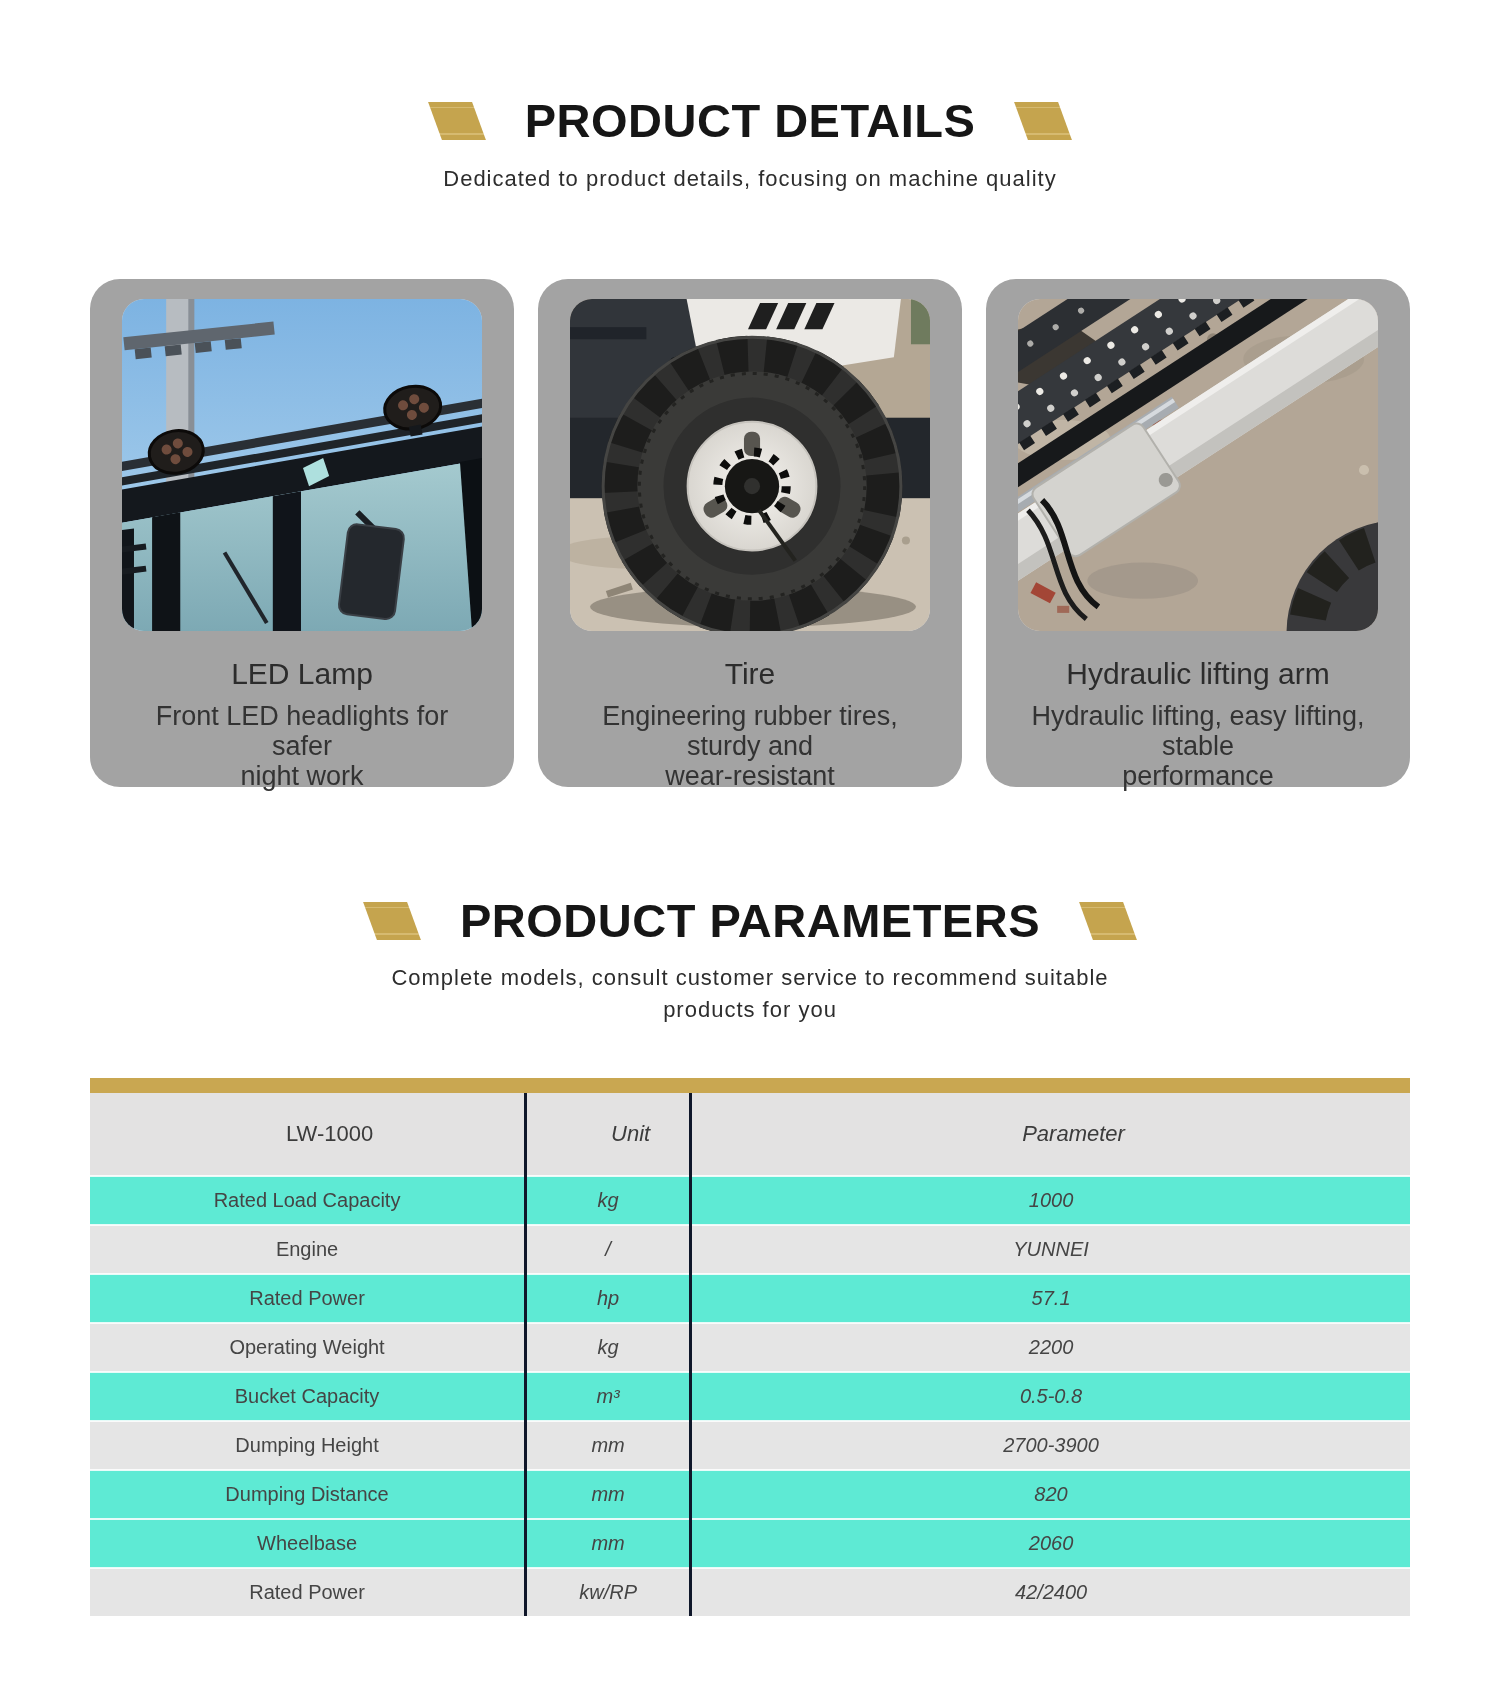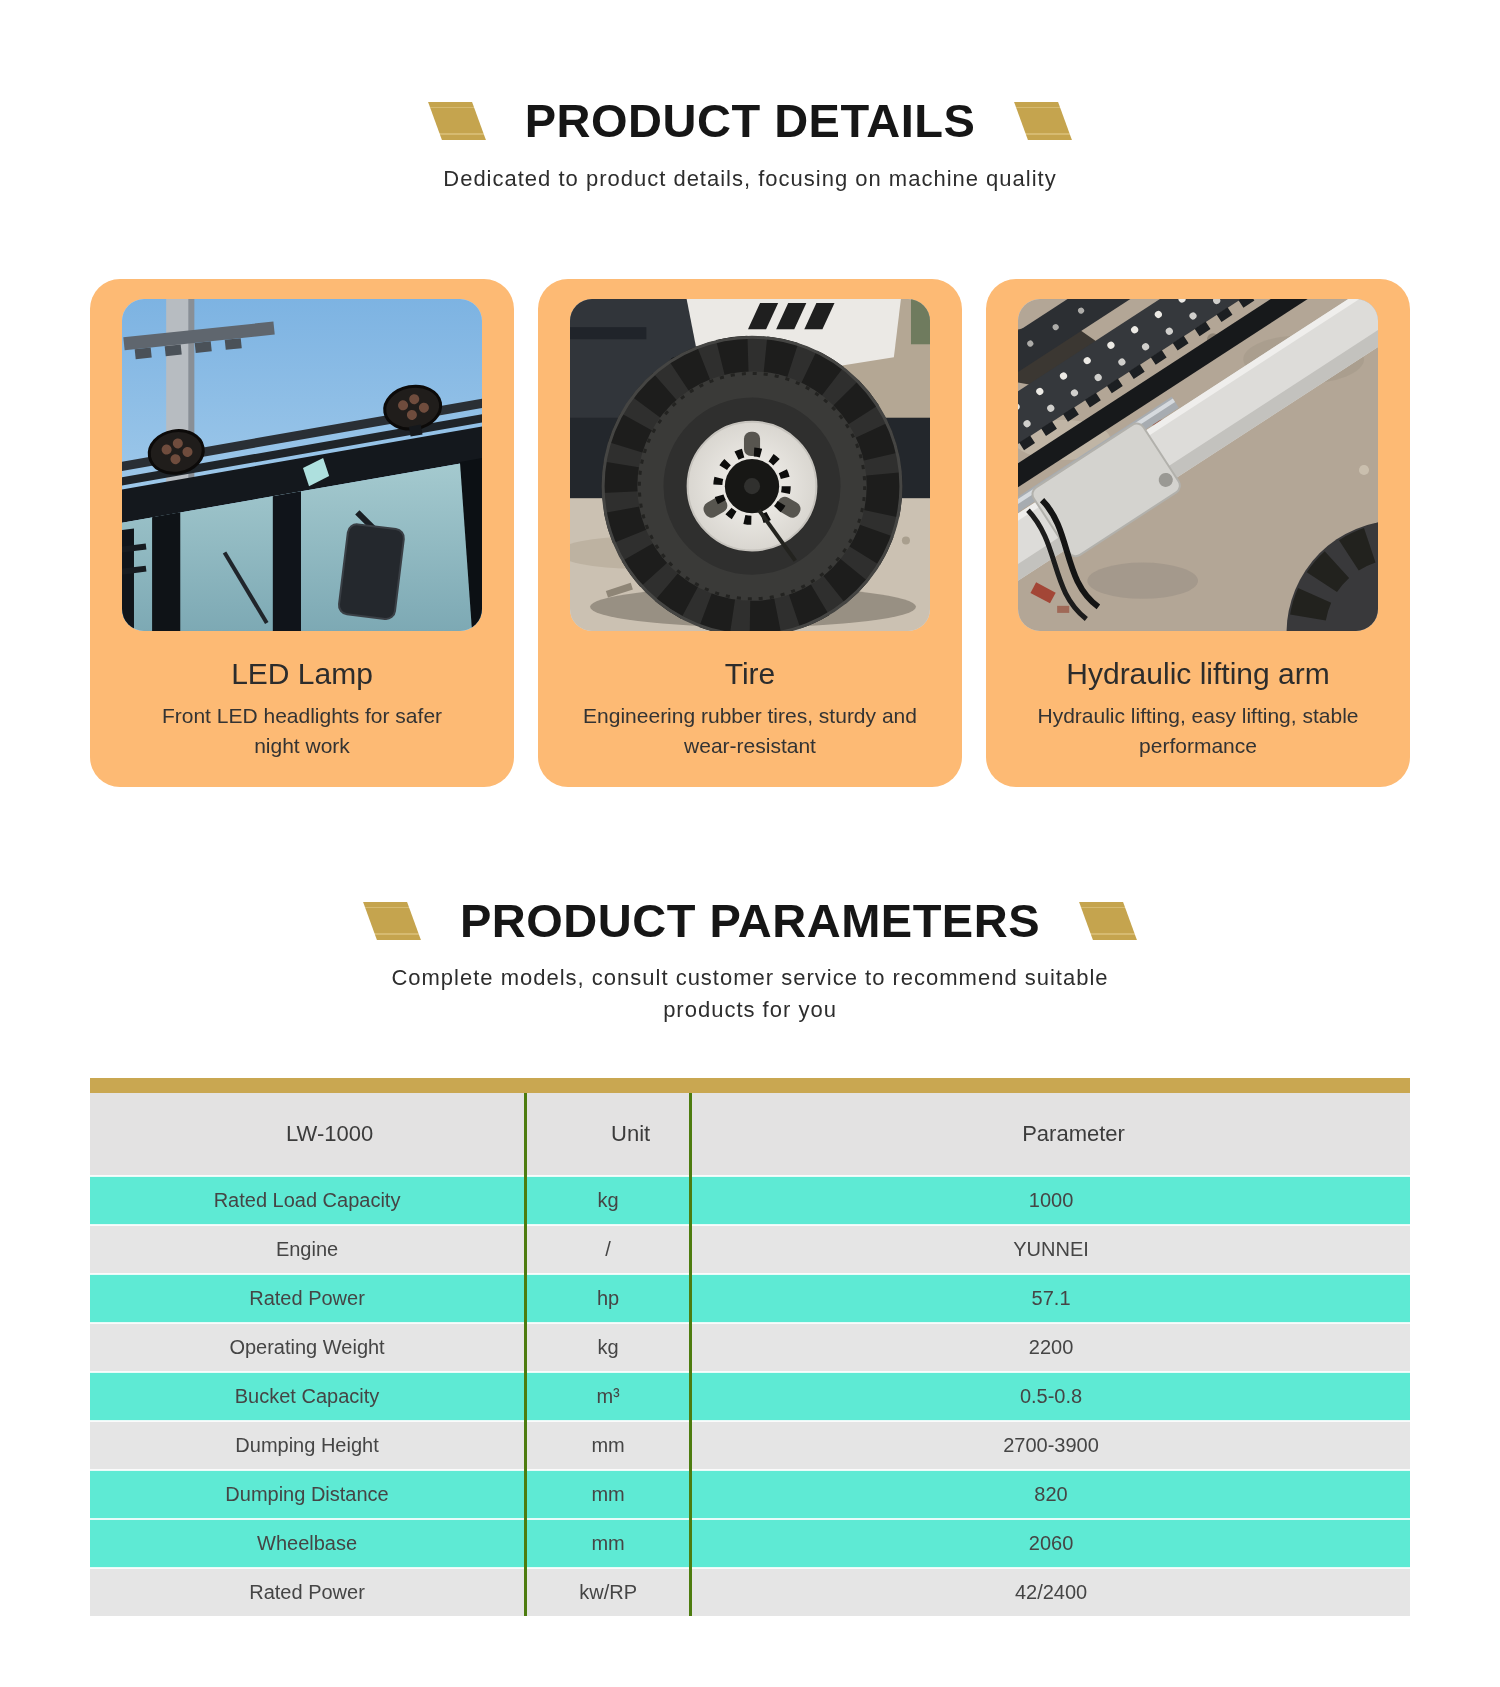--- a/index.html
+++ b/index.html
@@ -17,41 +17,41 @@
   }
   .sub {
     margin: 16px auto 0; text-align: center; font-size: 22px; line-height: 32px;
     color: #2d2d2d; letter-spacing: 1px; white-space: pre-line;
   }
 
   
   .cards { display: flex; gap: 24px; padding: 0 90px; margin-top: 84px; }
   .card {
     flex: 1; height: 508px; box-sizing: border-box; padding: 20px 32px 0;
-    background: #fdba74; border-radius: 30px;
+    background: #a3a3a3; border-radius: 30px;
   }
   .card-photo { height: 332px; border-radius: 22px; overflow: hidden; background: #ddd; }
   .card-photo svg { display: block; width: 100%; height: 100%; }
   .card-title { margin: 26px 0 0; text-align: center; font-size: 30px; font-weight: 400; color: #2c2c2c; }
   .card-desc {
-    margin: 10px 0 0; text-align: center; font-size: 21px; line-height: 30px;
+    margin: 10px 0 0; text-align: center; font-size: 27px; line-height: 30px;
     color: #333; white-space: pre-line;
   }
 
   
   .params-heading { margin-top: 108px; }
   .table-wrap { margin: 52px 90px 0; }
   .gold-bar { height: 15px; background: #c9a751; }
   table { width: 100%; border-collapse: collapse; table-layout: fixed; }
   th {
     height: 80px; background: #e3e2e2; font-size: 22px; font-weight: 400;
     color: #3c3c3c; text-align: center; padding-left: 46px;
   }
   td { height: 45px; font-size: 20px; color: #454545; text-align: center; }
-  th + th, td + td { border-left: 3px solid #4d7c0f; }
+  th + th, td + td { border-left: 3px solid #0f172a; font-style: italic; }
   tbody tr td { border-top: 2px solid rgba(255,255,255,0.85); }
   tr.row-odd td { background: #5eead4; }
   tr.row-even td { background: #e5e5e5; }
 </style>
 </head>
 <body>
 
 <div class="page">
 
   <section>

